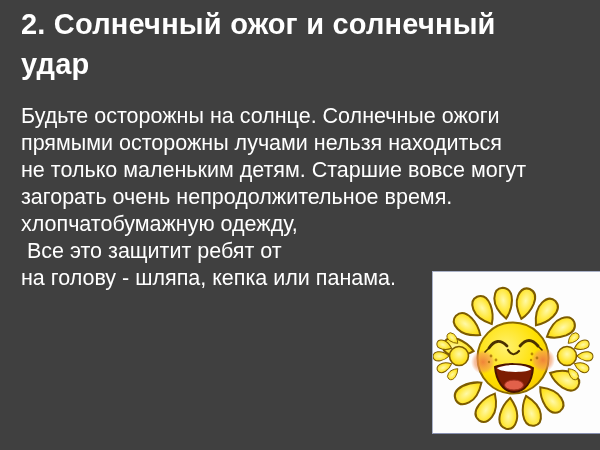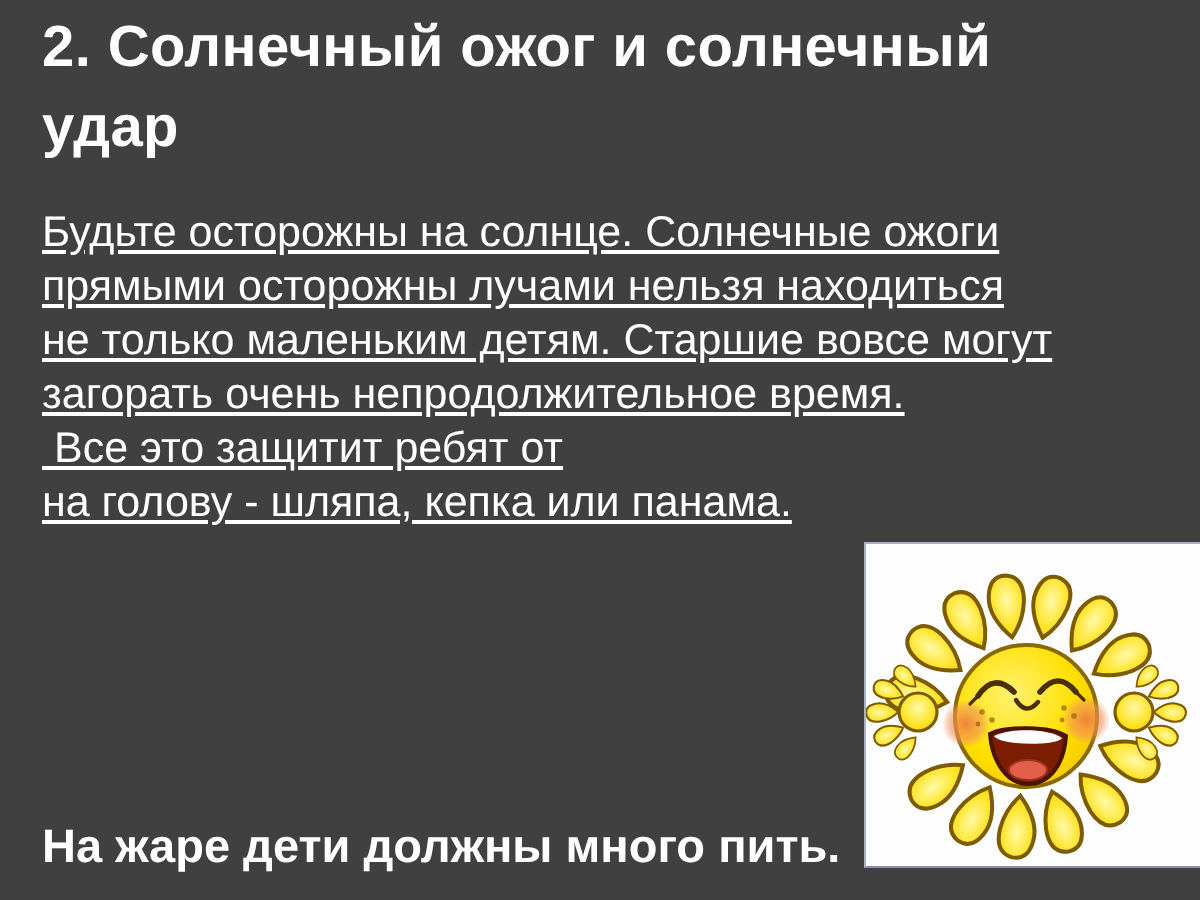--- a/index.html
+++ b/index.html
@@ -22,21 +22,20 @@
     line-height: 40px;
     letter-spacing: 0.2px;
   }
   .body-text {
     position: absolute;
     left: 21px;
     top: 103px;
     width: 560px;
     font-size: 21.5px;
     line-height: 27px;
-    text-decoration: underline;
   }
   .body-line {
     white-space: pre;
     height: 27px;
   }
   .emphasis-line {
     position: absolute;
     left: 21px;
     top: 410px;
     font-size: 23.5px;
@@ -62,25 +61,25 @@
 
 <div class="slide">
 
   <div class="title">2. Солнечный ожог и солнечный удар</div>
 
   <div class="body-text">
     <div class="body-line">Будьте осторожны на солнце. Солнечные ожоги</div>
     <div class="body-line">прямыми осторожны лучами нельзя находиться</div>
     <div class="body-line">не только маленьким детям. Старшие вовсе могут</div>
     <div class="body-line">загорать очень непродолжительное время.</div>
+    <div class="body-line">хлопчатобумажную одежду,</div>
     <div class="body-line"> Все это защитит ребят от</div>
     <div class="body-line">на голову - шляпа, кепка или панама.</div>
   </div>
 
-  <div class="emphasis-line">На жаре дети должны много пить.</div>
 
   <div class="sun-box">
     <svg width="166" height="161" viewBox="0 0 166 161" aria-hidden="true">
       <defs>
         <radialGradient id="faceG" cx="40%" cy="35%" r="75%">
           <stop offset="0%" stop-color="#fff170"></stop>
           <stop offset="60%" stop-color="#ffe000"></stop>
           <stop offset="100%" stop-color="#f7c800"></stop>
         </radialGradient>
         <radialGradient id="rayG" cx="50%" cy="40%" r="70%">

